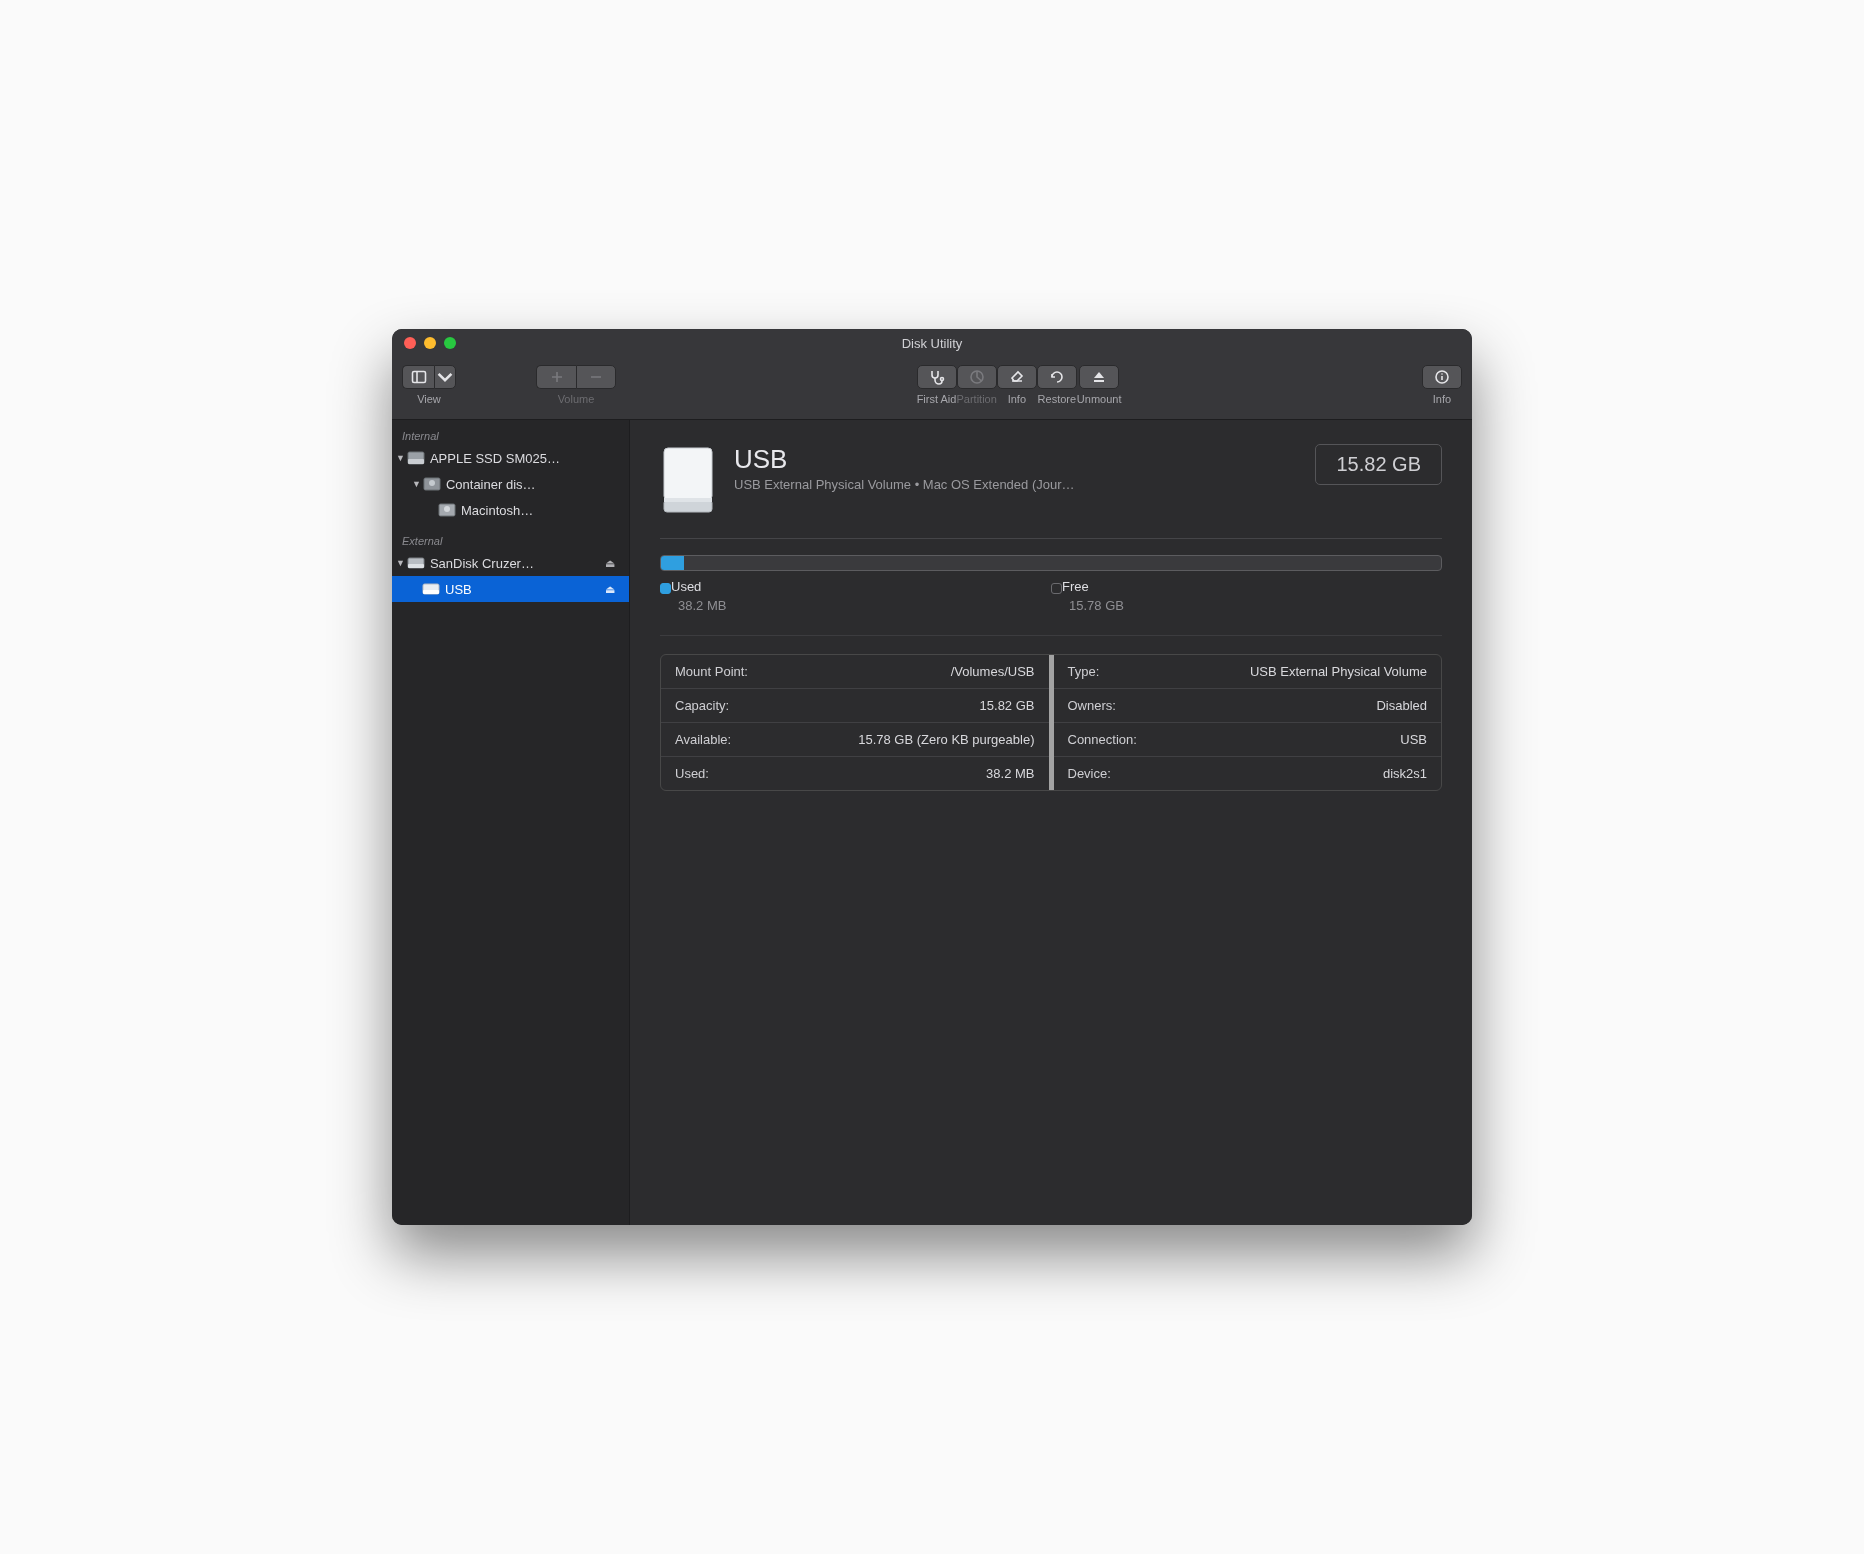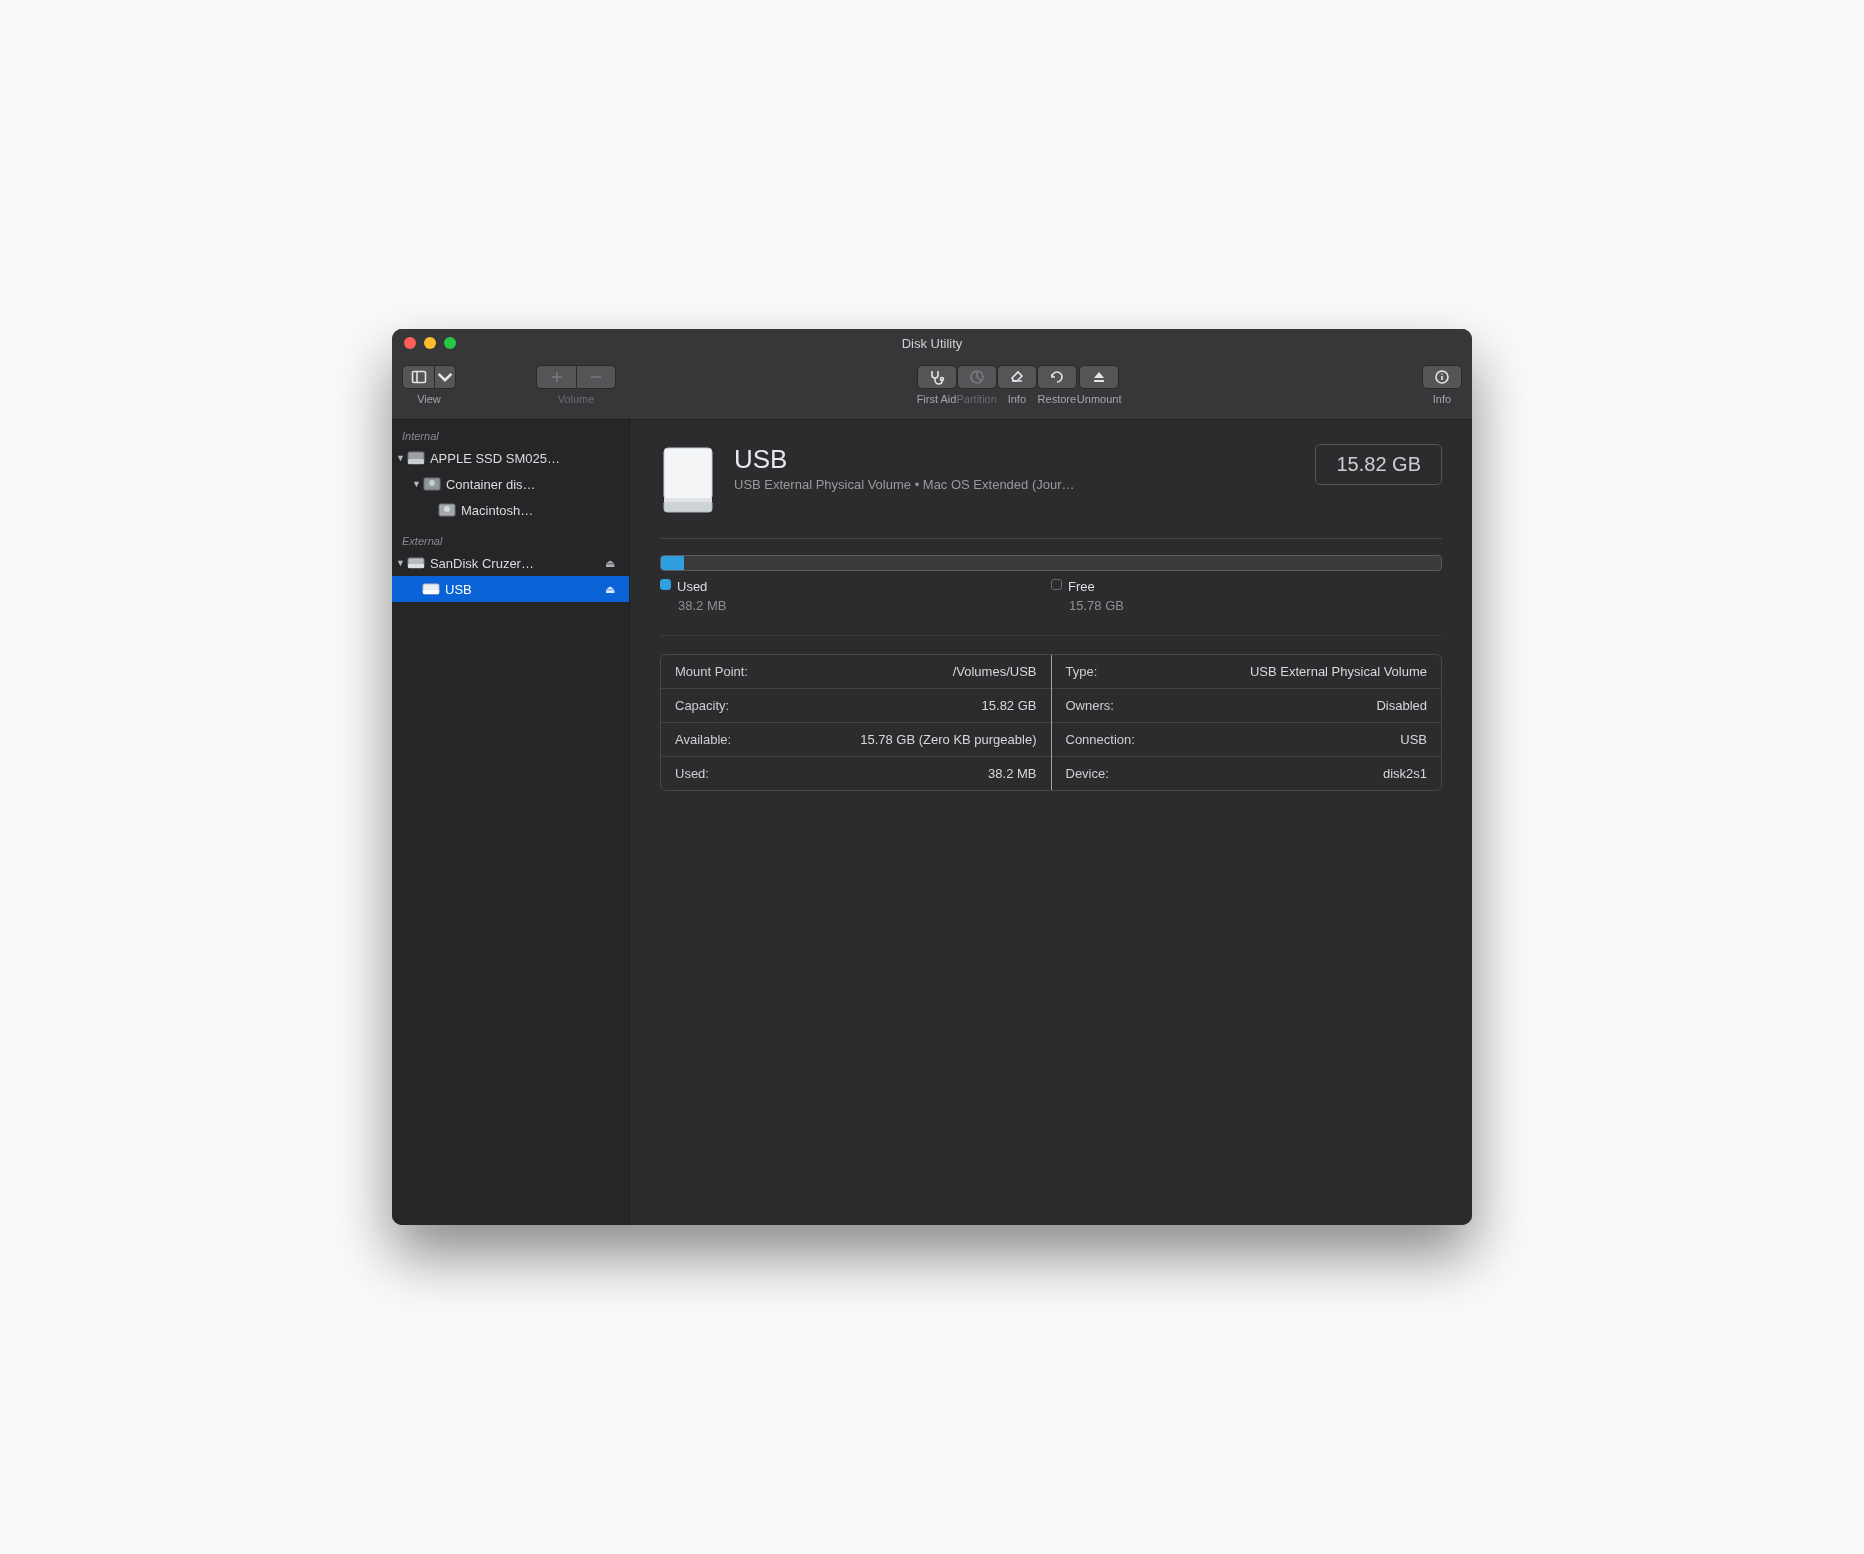--- a/index.html
+++ b/index.html
@@ -157,34 +157,34 @@
     position:relative;
     overflow:hidden;
   }
   .usage-fill {
     position:absolute; left:0; top:0; bottom:0;
     width: 3%;
     background: #2f9fe0;
   }
   .usage-legend { display:flex; margin-top: 8px; }
   .legend-col { flex:1; display:flex; flex-direction:column; gap:4px; }
-  .legend-top { display:flex; align-items:flex-start; gap:6px; }
+  .legend-top { display:flex; align-items:flex-end; }
   .swatch { width:11px; height:11px; border-radius:3px; border:1px solid #6a6a6e; }
   .swatch.used { background:#2f9fe0; border-color:#2f9fe0; }
   .legend-label { color:#dedee2; font-size:13px; font-weight:500; }
   .legend-value { color:#8f8f93; font-size:13px; padding-left:18px; }
   .hr2 { height:1px; background:#3c3c3f; margin: 22px 0 18px; }
   
   .details-box {
     border: 1px solid #484848;
     border-radius: 6px;
     display:flex;
   }
   .details-col { flex:1; }
-  .details-col.left { border-right: 1px solid #a3a3a3; }
+  .details-col.left { border-right: 5px solid #a3a3a3; }
   .detail-row {
     display:flex; justify-content:space-between; align-items:center;
     padding: 9px 14px;
     border-bottom: 1px solid #404043;
     font-size: 13px;
   }
   .detail-row:last-child { border-bottom:none; }
   .dk { color:#cfcfd3; }
   .dv { color:#d8d8dc; text-align:right; }
 </style>

